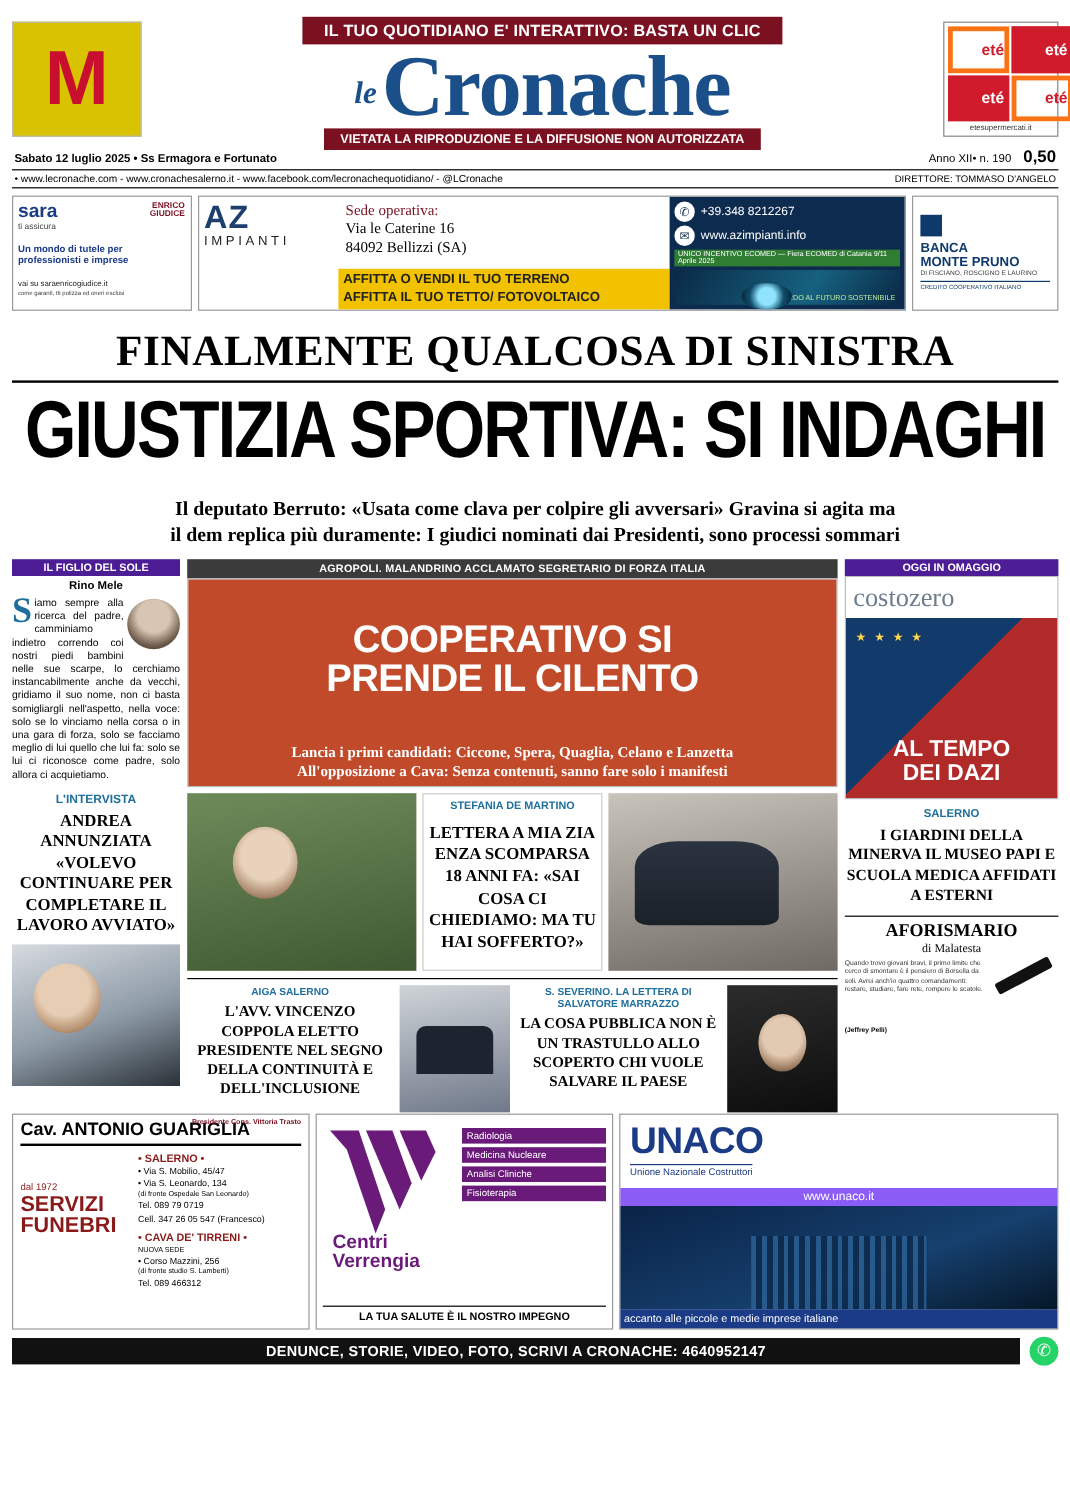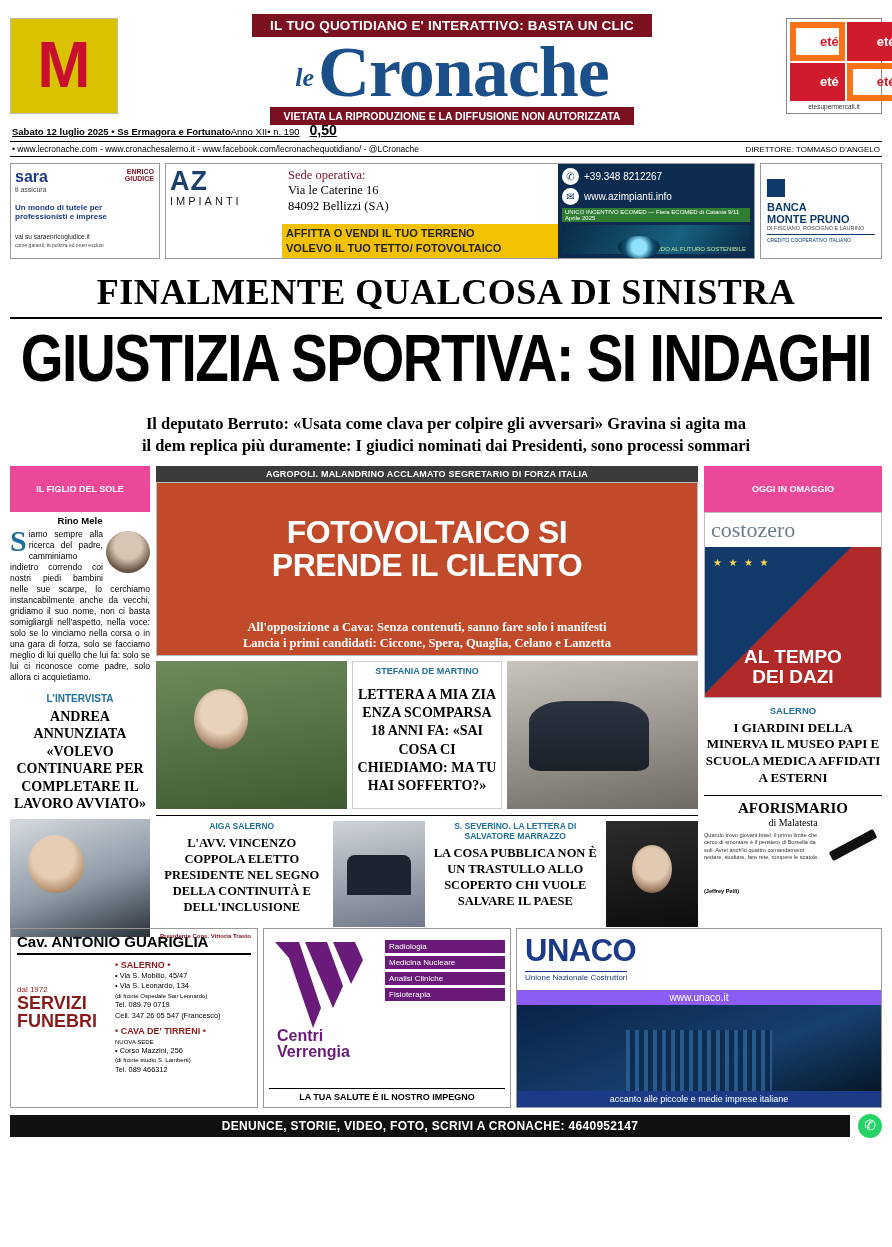--- a/index.html
+++ b/index.html
@@ -39,29 +39,29 @@
   }
   .rip-bar {
     background: #7a1020; color: #fff; font-family: "Liberation Sans", sans-serif;
     font-weight: bold; font-size: 10.5px; padding: 3px 14px; margin-top: 2px; white-space: nowrap;
   }
   .ete-box {
     width: 96px; height: 96px; border: 1px solid #888; flex: 0 0 96px; margin-top: 10px;
     display: flex; flex-direction: column; padding: 3px; gap: 2px;
   }
   .ete-row { display: flex; gap: 2px; flex: 1; }
-  .ete-cell { flex: 1; border: 6px solid #f97316; display: flex; align-items: center; justify-content: center;
+  .ete-cell { flex: 1; border: 4px solid #f97316; display: flex; align-items: center; justify-content: center;
     font-family: "Liberation Sans", sans-serif; font-weight: bold; font-size: 13px; color: #cf1b2b; padding-left: 24px; }
   .ete-cell.filled { background: #cf1b2b; color: #fff; border-color: #cf1b2b; }
   .ete-caption { font-family: "Liberation Sans", sans-serif; font-size: 6.5px; text-align: center; color: #333; }
 
   
   .dateline {
-    display: flex; align-items: baseline; 
-    font-family: "Liberation Sans", sans-serif; margin-top: -26px; padding: 0 2px; text-decoration: underline;
+    display: flex; align-items: baseline; justify-content: space-between;
+    font-family: "Liberation Sans", sans-serif; margin-top: -26px; padding: 0 2px;
   }
   .dateline .left { font-size: 9.5px; font-weight: bold; }
   .dateline .right { font-size: 9.5px; }
   .dateline .price { font-size: 14px; font-weight: bold; margin-left: 10px; }
   .weblinks {
     display: flex; justify-content: space-between; align-items: baseline;
     border-top: 1px solid #000; border-bottom: 1px solid #000;
     margin-top: 3px; padding: 2px 2px; font-family: "Liberation Sans", sans-serif; font-size: 8.5px;
   }
   .weblinks .dir { font-size: 8px; }
@@ -111,22 +111,22 @@
     line-height: 1.35; margin-top: 26px; padding: 0 6px; font-weight: bold;
   }
 
   
   .grid { display: flex; gap: 6px; margin-top: 8px; height: 455px; }
   .col-left { width: 140px; }
   .col-center { flex: 1; }
   .col-right { width: 178px; }
 
   .section-band {
-    background: #ec4899; color: #fff; font-family: "Liberation Sans", sans-serif;
-    font-weight: bold; font-size: 9px; text-align: center; padding: 18px 3px;
+    background: #4c1d95; color: #fff; font-family: "Liberation Sans", sans-serif;
+    font-weight: bold; font-size: 9px; text-align: center; padding: 2px 3px;
   }
   .band-dark {
     background: #3b3b3b; color: #fff; font-family: "Liberation Sans", sans-serif;
     font-weight: bold; font-size: 9px; text-align: center; padding: 3px 3px; letter-spacing: .2px;
   }
   .l-author { text-align: center; font-family: "Liberation Sans", sans-serif; font-weight: bold; font-size: 9.5px; margin-top: 3px; }
   .l-body { font-family: "Liberation Sans", sans-serif; font-size: 8.6px; line-height: 1.28; text-align: justify; margin-top: 3px; position: relative; }
   .l-body .dropcap { float: left; font-family: "Liberation Serif", serif; font-size: 30px; line-height: 24px; font-weight: bold; color: #1f6f9c; padding-right: 2px; }
   .l-photo { float: right; width: 44px; height: 42px; border-radius: 50%; margin: 2px 0 2px 3px;
     background: radial-gradient(circle at 50% 35%, #d8c6b4 0 38%, #6d5a4a 70%, #2d2620 100%); }
@@ -208,21 +208,21 @@
   .vv-foot { border-top: 1px solid #000; margin-top: 4px; padding-top: 3px; text-align: center;
     font-family: "Liberation Sans", sans-serif; font-size: 9px; font-weight: bold; }
   .ad-unaco { flex: 1; border: 1px solid #999; display: flex; flex-direction: column; background: #fff; }
   .unaco-top { padding: 6px 8px; }
   .unaco-name { font-family: "Liberation Sans", sans-serif; font-weight: bold; font-size: 31px; color: #1b3b86; line-height: 1; letter-spacing: -.5px; }
   .unaco-sub { font-family: "Liberation Sans", sans-serif; font-size: 8px; color: #1b3b86; border-top: 1px solid #1b3b86; display: inline-block; padding-top: 1px; }
   .unaco-url { background: #8b5cf6; color: #fff; text-align: center; font-family: "Liberation Sans", sans-serif; font-size: 10px; padding: 2px; }
   .unaco-img { flex: 1; background: linear-gradient(160deg,#0a2347,#16406e 60%,#061729); position: relative; overflow: hidden; }
   .unaco-img::after { content:""; position:absolute; left: 30%; bottom: 0; width: 40%; height: 70%;
     background: repeating-linear-gradient(90deg,#2a5f94 0 4px,#0d2a4c 4px 9px); opacity:.85; }
-  .unaco-foot { background: #1b3b86; color: #fff; text-align: center; font-family: "Liberation Sans", sans-serif; font-size: 9px; padding: 3px; }
+  .unaco-foot { background: #1b3b86; color: #fff; font-family: "Liberation Sans", sans-serif; font-size: 9px; padding: 3px; }
 
   .footer-bar { display: flex; align-items: center; gap: 8px; margin-top: 6px; }
   .footer-strip { flex: 1; background: #111; color: #fff; text-align: center;
     font-family: "Liberation Sans", sans-serif; font-weight: bold; font-size: 12px; padding: 4px; letter-spacing: .3px; }
   .wa { width: 24px; height: 24px; border-radius: 50%; background: #25d366; color: #fff; display: flex; align-items: center; justify-content: center; font-size: 14px; }
 </style>
 </head>
 <body>
 
 <div class="page">
@@ -286,21 +286,21 @@
         <div class="az-word">IMPIANTI</div>
       </div>
       <div style="flex:1;display:flex;flex-direction:column;">
         <div class="az-mid">
           <div class="az-sede">Sede operativa:</div>
           <div class="az-addr">Via le Caterine 16</div>
           <div class="az-addr">84092 Bellizzi (SA)</div>
         </div>
         <div class="az-strip">
           <div>AFFITTA O VENDI IL TUO TERRENO</div>
-          <div>VOLEVO IL TUO TETTO/ FOTOVOLTAICO</div>
+          <div>AFFITTA IL TUO TETTO/ FOTOVOLTAICO</div>
         </div>
       </div>
       <div class="az-contact">
         <div class="row">
           <span class="circ">✆</span>
           <span>+39.348 8212267</span>
         </div>
         <div class="row">
           <span class="circ">✉</span>
           <span>www.azimpianti.info</span>
@@ -340,27 +340,27 @@
       <div class="l-interview-label">L'INTERVISTA</div>
       <div class="l-interview-title">ANDREA ANNUNZIATA «VOLEVO CONTINUARE PER COMPLETARE IL LAVORO AVVIATO»</div>
       <div class="l-portrait"></div>
     </div>
 
     <div class="col-center">
       <div class="band-dark">AGROPOLI. MALANDRINO ACCLAMATO SEGRETARIO DI FORZA ITALIA</div>
       <div class="center-hero">
         <div class="hero-img">
           <div class="hero-text">
-            <div>FOTOVOLTAICO SI</div>
+            <div>COOPERATIVO SI</div>
             <div>PRENDE IL CILENTO</div>
           </div>
         </div>
         <div class="hero-deck">
+          <div>Lancia i primi candidati: Ciccone, Spera, Quaglia, Celano e Lanzetta</div>
           <div>All'opposizione a Cava: Senza contenuti, sanno fare solo i manifesti</div>
-          <div>Lancia i primi candidati: Ciccone, Spera, Quaglia, Celano e Lanzetta</div>
         </div>
       </div>
 
       <div class="trio">
         <div class="trio-photo p1"></div>
         <div class="trio-mid">
           <div class="lab">STEFANIA DE MARTINO</div>
           <div class="txt">LETTERA A MIA ZIA ENZA SCOMPARSA 18 ANNI FA: «SAI COSA CI CHIEDIAMO: MA TU HAI SOFFERTO?»</div>
         </div>
         <div class="trio-photo p3"></div>

